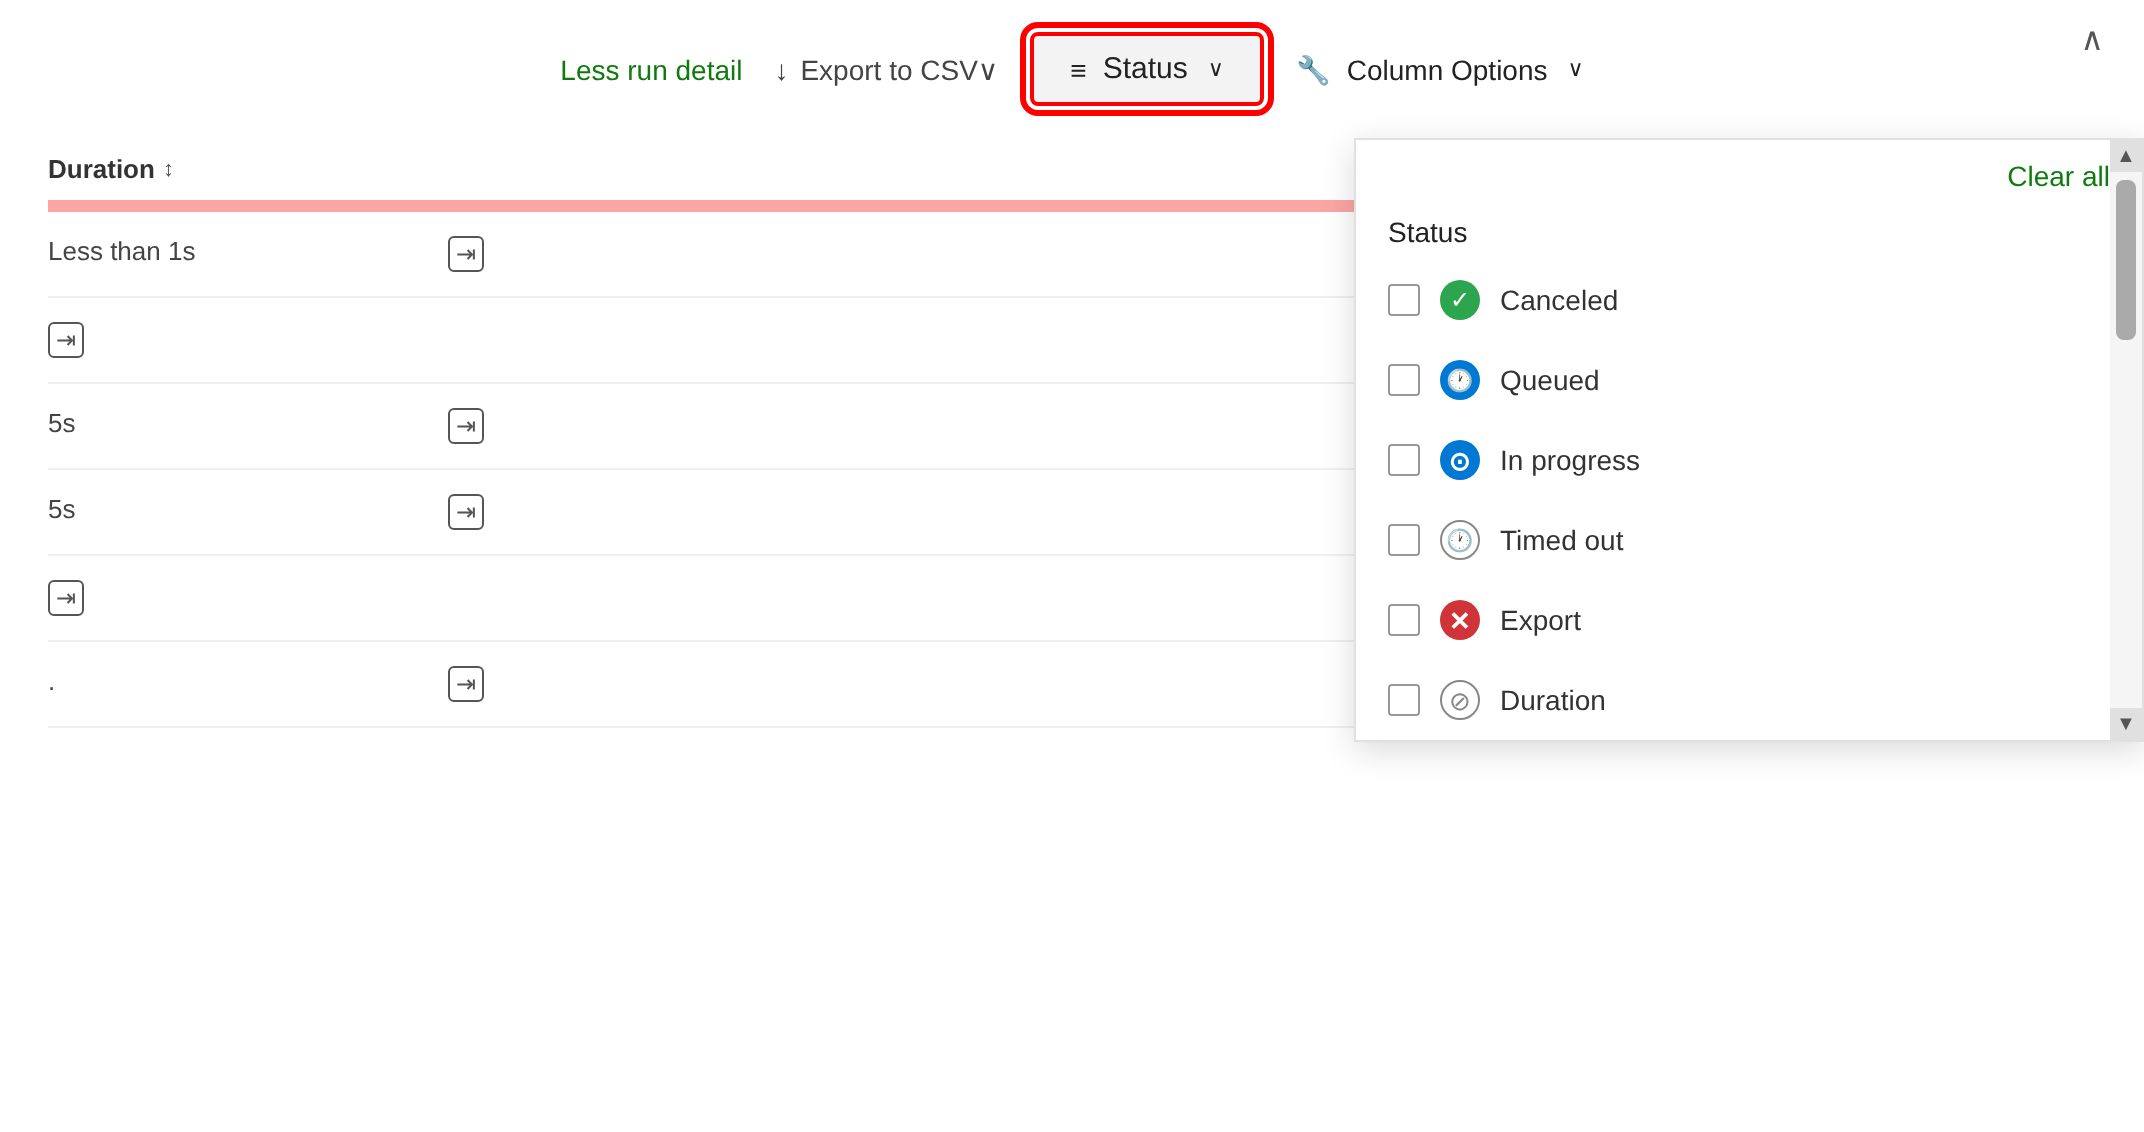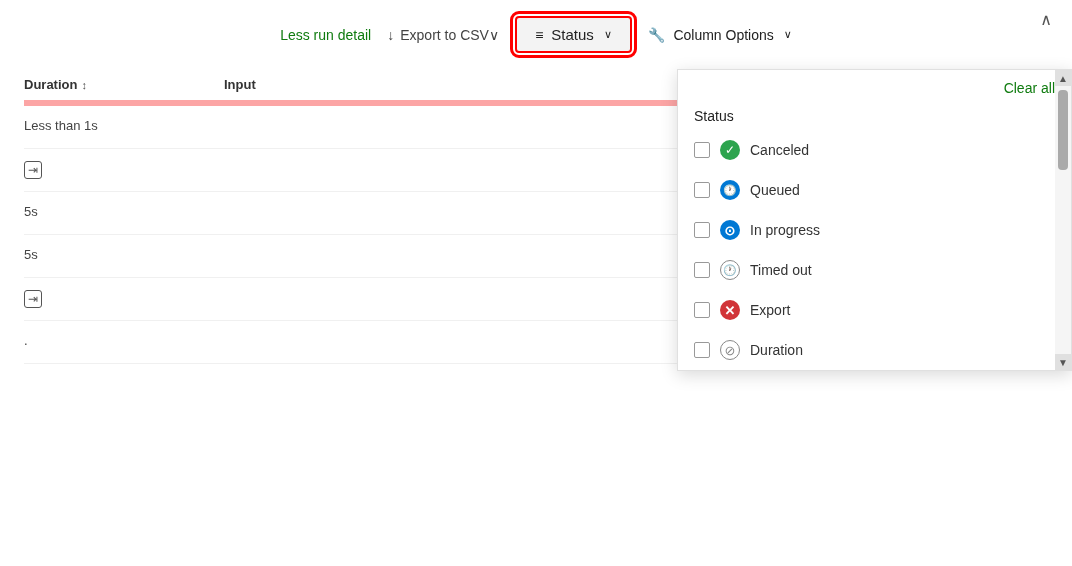--- a/index.html
+++ b/index.html
@@ -119,21 +119,20 @@
       font-size: 11px;
       color: #555;
     }
 
     .table-row {
       display: flex;
       border-bottom: 1px solid #f0f0f0;
       padding: 12px 0;
       font-size: 13px;
       color: #444;
-      justify-content: space-between;
     }
 
     .cell-duration {
       width: 200px;
     }
 
     .cell-input {
       width: 200px;
       color: #555;
     }
@@ -322,23 +321,20 @@
 </div>
 
 <div class="main-content">
 
   <div class="table-area">
     <div class="table-header">
       <div class="col-duration">
         <span>Duration</span>
         <span class="sort-icon">↕</span>
       </div>
-      <div class="col-input">
-        <span>Input</span>
-      </div>
     </div>
 
     <div class="table-row">
       <div class="cell-duration">Less than 1s</div>
       <div class="cell-input">
         <span class="input-link-icon">⇥</span>
       </div>
     </div>
     <div class="table-row">
       <div class="cell-input">

